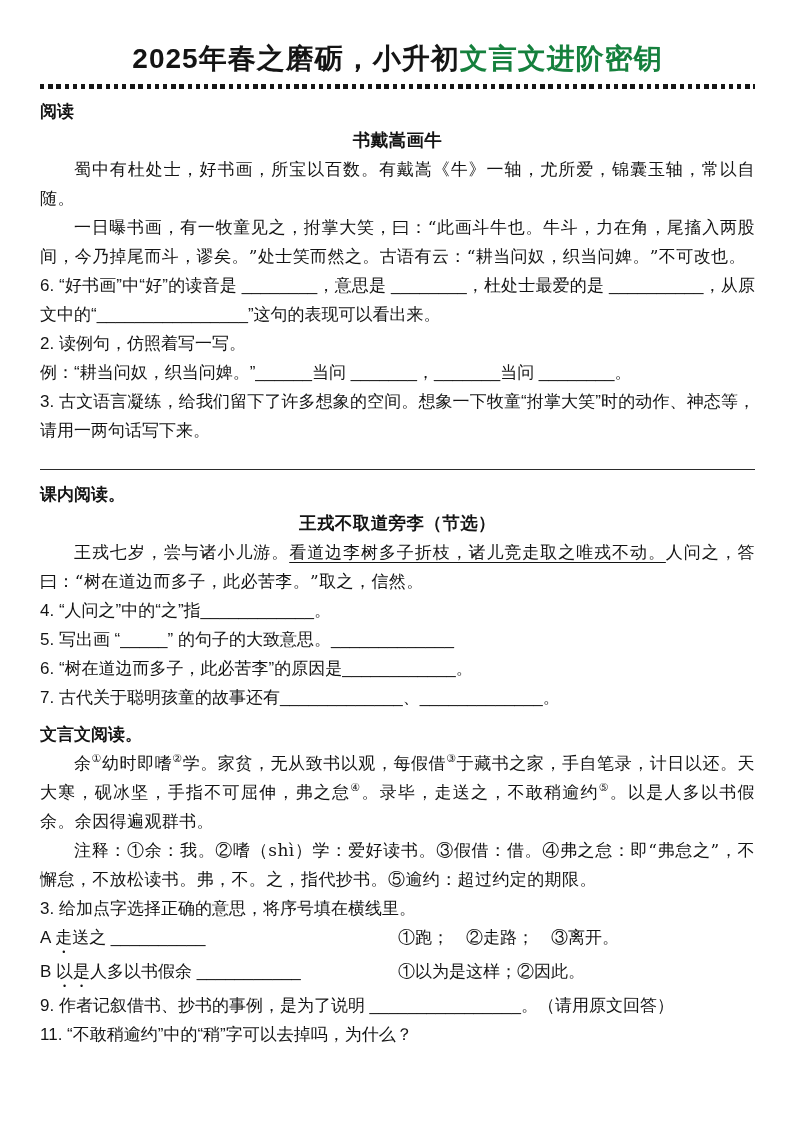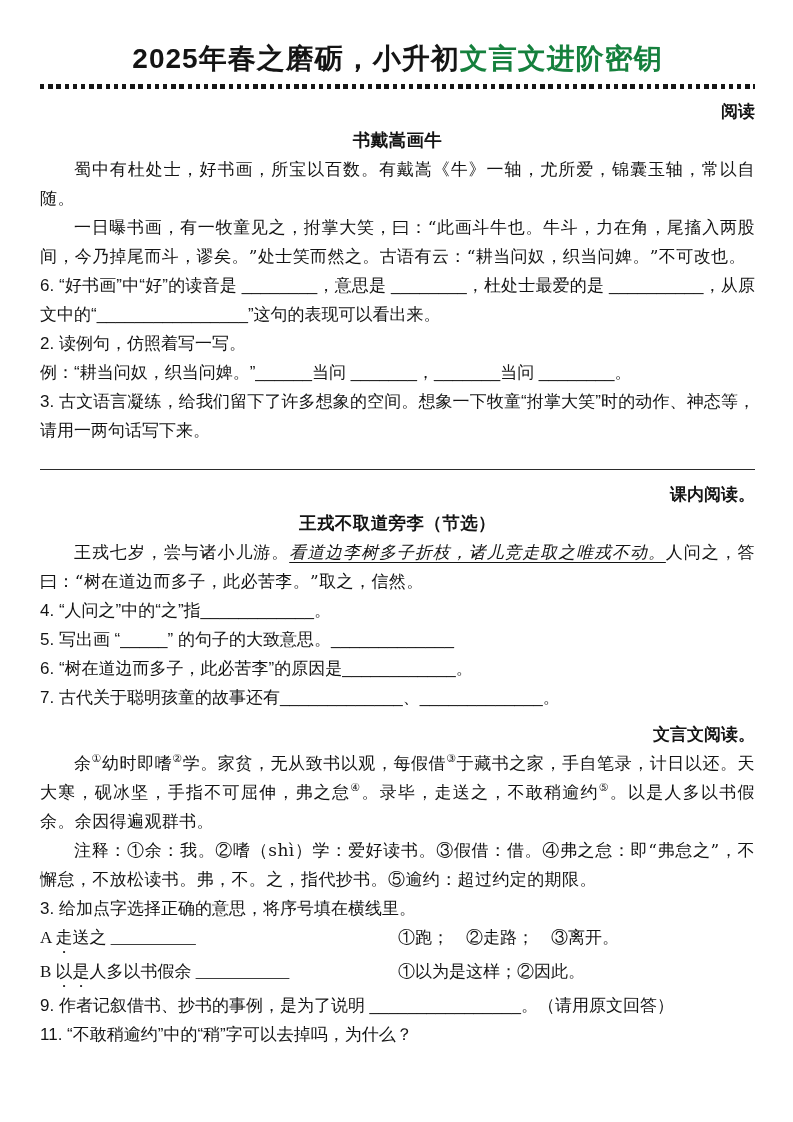--- a/index.html
+++ b/index.html
@@ -27,21 +27,20 @@
   }
   .title .red { color: #15803d; }
   .dotted-rule {
     height: 5px;
     margin-top: 8px;
     background: repeating-linear-gradient(90deg, #161616 0 4.5px, transparent 4.5px 8.2px);
   }
   .sec-head {
     font-weight: 700;
     margin-top: 8px;
-    text-align: right;
   }
   p { margin: 0; text-align: justify; }
   .kai {
     font-family: "DejaVu Serif", "Liberation Serif", serif;
     letter-spacing: 0.4px;
   }
   .passage-title {
     text-align: center;
     font-weight: 700;
     font-size: 17.5px;
@@ -55,29 +54,28 @@
   }
   .sup {
     font-size: 11px;
     vertical-align: super;
     line-height: 0;
   }
   .ul {
     text-decoration: underline;
     text-underline-offset: 4px;
     text-decoration-thickness: 1.4px;
-    font-style: italic;
   }
   .dot {
     -webkit-text-emphasis: filled dot #141414;
     text-emphasis: filled dot #141414;
     -webkit-text-emphasis-position: under right;
     text-emphasis-position: under right;
   }
-  .opt-row { display: flex; font-family: Liberation Serif, serif; }
+  .opt-row { display: flex; }
   .opt-left { width: 358px; flex: 0 0 auto; }
   .opt-right { flex: 1; }
 </style>
 </head>
 <body>
 
 <div class="page">
 
   <h1 class="title"><span>2025年春之磨砺，小升初</span><span class="red">文言文进阶密钥</span></h1>
 

